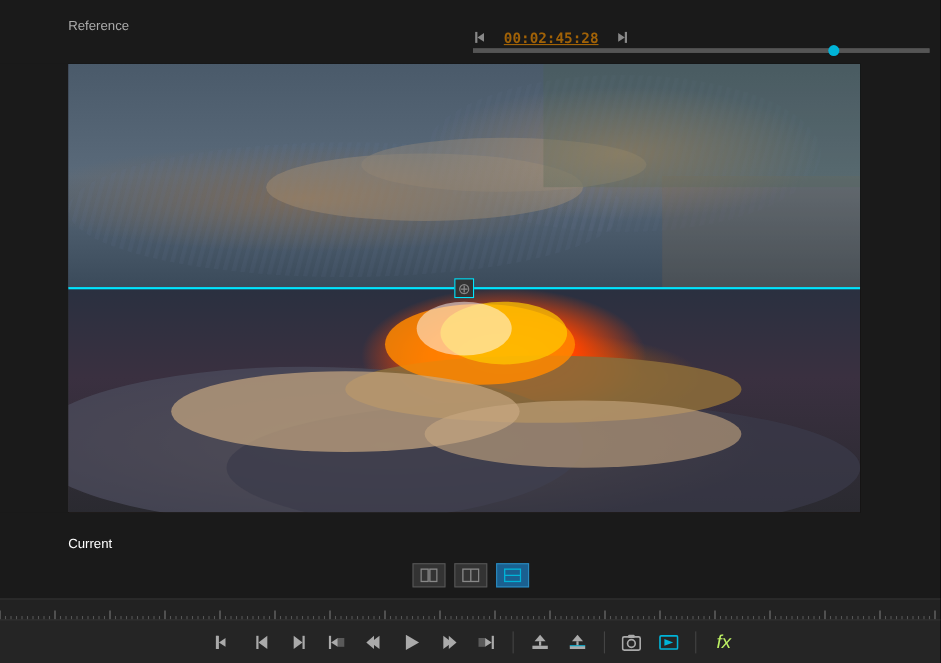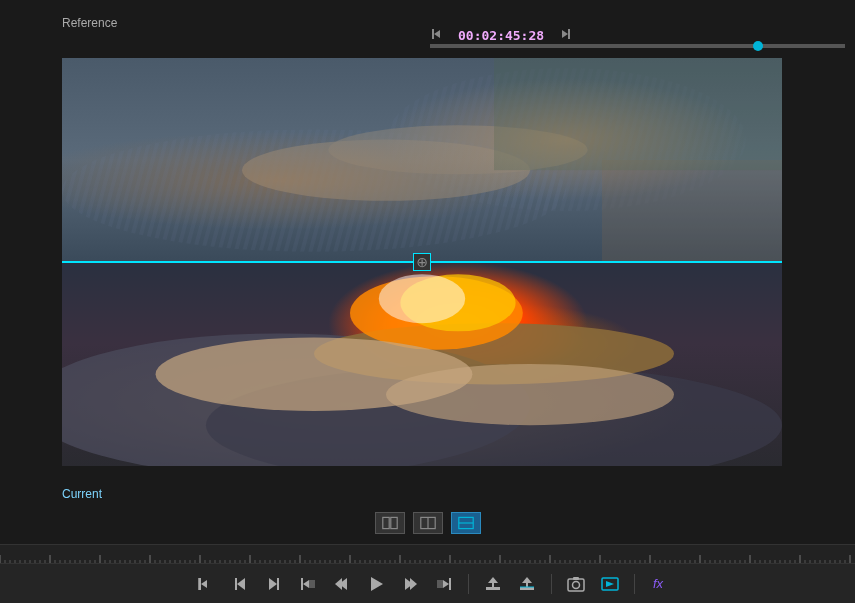--- a/index.html
+++ b/index.html
@@ -34,25 +34,26 @@
     }
 
     .btn-mark-in {
       color: #888;
       font-size: 14px;
       cursor: pointer;
       margin-right: 6px;
     }
 
     .timecode {
-      color: #f0abfc;
+      color: #a16207;
       font-size: 13px;
       font-weight: bold;
       margin: 0 8px;
       font-family: monospace;
+      text-decoration: underline;
     }
 
     .btn-mark-out {
       color: #888;
       font-size: 14px;
       cursor: pointer;
       margin-left: 6px;
     }
 
     .progress-bar-container {
@@ -178,21 +179,21 @@
         radial-gradient(ellipse 80% 60% at 40% 70%, #6a5a4a 0%, transparent 60%),
         linear-gradient(180deg, #2a3040 0%, #3a3040 40%, #2a2a30 100%);
     }
 
     
     .current-label {
       position: absolute;
       top: 487px;
       left: 62px;
       font-size: 12px;
-      color: #7dd3fc;
+      color: #ffffff;
     }
 
     
     .view-controls {
       position: absolute;
       top: 508px;
       left: 0;
       right: 0;
       display: flex;
       align-items: center;
@@ -282,22 +283,22 @@
     }
 
     .tool-separator {
       width: 1px;
       height: 20px;
       background: #444;
       margin: 0 4px;
     }
 
     .fx-label {
-      color: #8b5cf6;
-      font-size: 13px;
+      color: #bef264;
+      font-size: 17px;
       font-style: italic;
       margin-left: 8px;
     }
 
     
     .left-area {
       position: absolute;
       top: 58px;
       left: 0;
       width: 62px;

